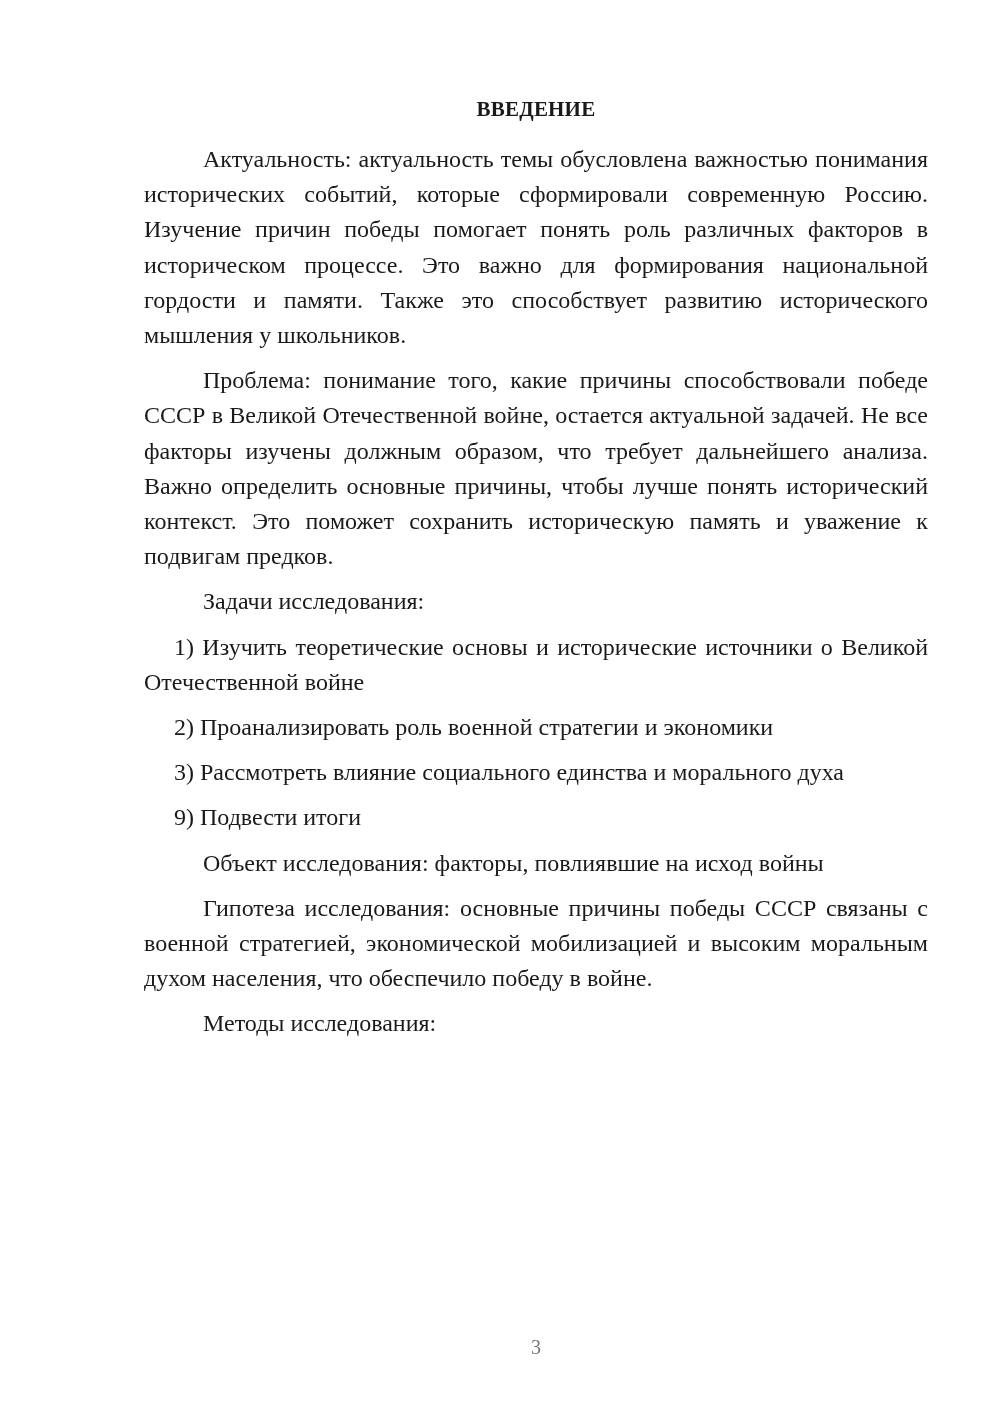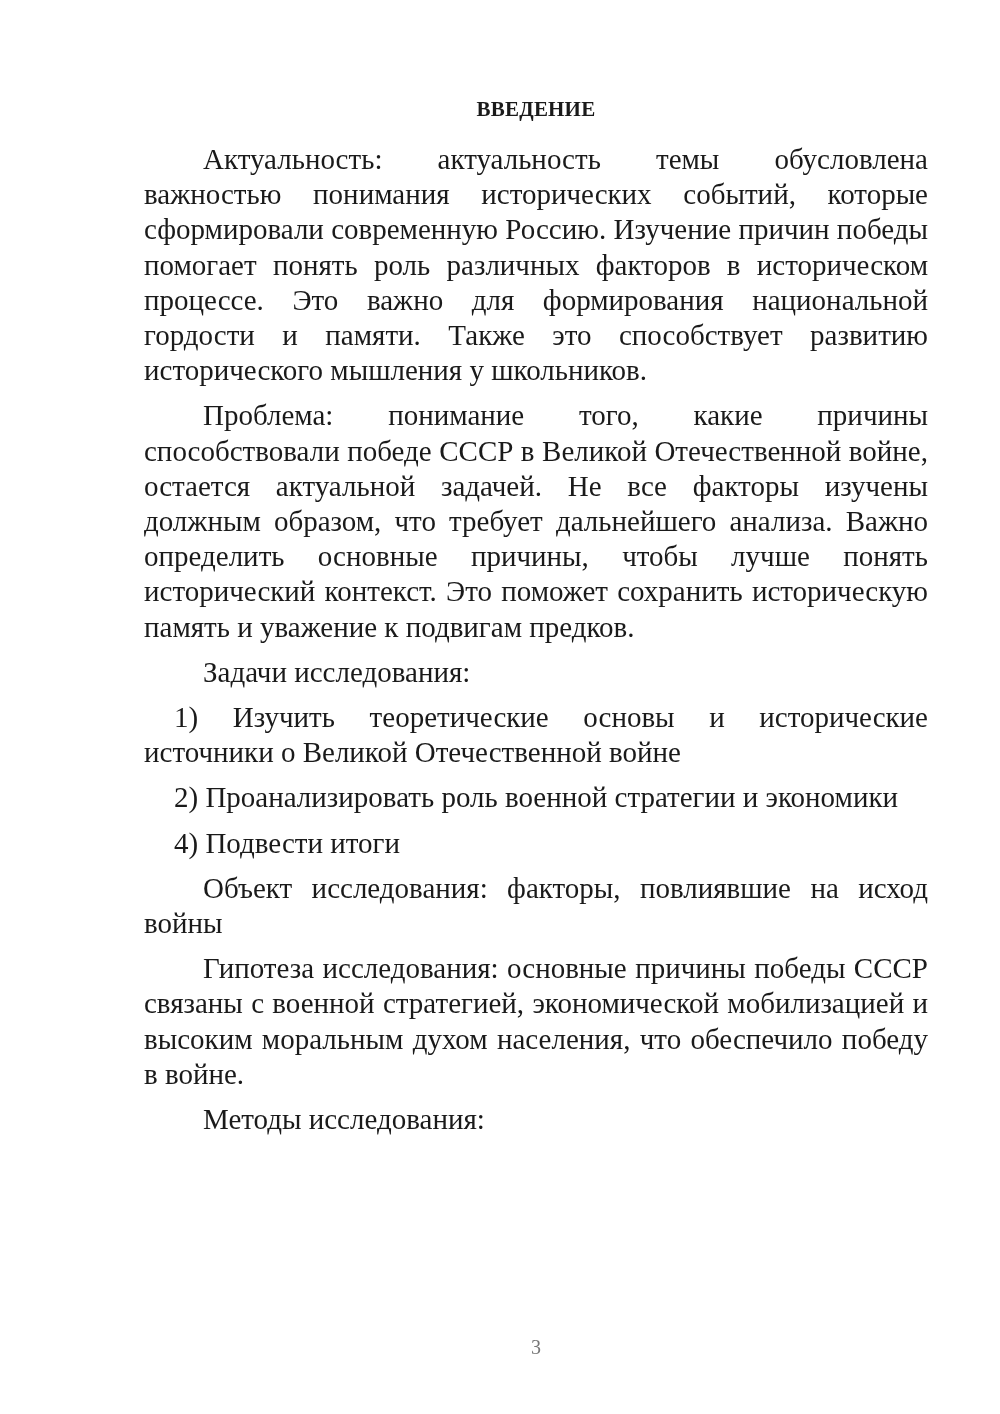--- a/index.html
+++ b/index.html
@@ -8,21 +8,21 @@
     font-family: "Liberation Serif", "DejaVu Serif", serif;
     color: #1a1a1a;
   }
   .page { position: absolute; left: 0; top: 0; width: 912px; height: 1414px; }
   .title {
     position: absolute; top: 97px; left: 0; width: 1072px; text-align: center;
     font-weight: bold; font-size: 21px; letter-spacing: 0.2px;
   }
   .body {
     position: absolute; left: 144px; top: 142px; width: 784px;
-    font-size: 29px; line-height: 35.2px;
+    font-size: 24px; line-height: 35.2px;
   }
   .para { text-align: justify; text-indent: 59px; margin: 0 0 10px 0; }
   .li { text-align: justify; margin: 0 0 10px 0; text-indent: 30px; }
   .footer {
     position: absolute; top: 1336px; left: 0; width: 1072px; text-align: center;
     font-size: 20px; color: #777777;
   }
 </style>
 </head>
 <body>
@@ -30,21 +30,22 @@
 <div class="page">
   <div class="title">ВВЕДЕНИЕ</div>
 
   <div class="body">
     <p class="para">Актуальность: актуальность темы обусловлена важностью понимания исторических событий, которые сформировали современную Россию. Изучение причин победы помогает понять роль различных факторов в историческом процессе. Это важно для формирования национальной гордости и памяти. Также это способствует развитию исторического мышления у школьников.</p>
     <p class="para">Проблема: понимание того, какие причины способствовали победе СССР в Великой Отечественной войне, остается актуальной задачей. Не все факторы изучены должным образом, что требует дальнейшего анализа. Важно определить основные причины, чтобы лучше понять исторический контекст. Это поможет сохранить историческую память и уважение к подвигам предков.</p>
     <p class="para">Задачи исследования:</p>
     <div>
       <p class="li">1) Изучить теоретические основы и исторические источники о Великой Отечественной войне</p>
       <p class="li">2) Проанализировать роль военной стратегии и экономики</p>
-      <p class="li">4) Подвести итоги</p>
+      <p class="li">3) Рассмотреть влияние социального единства и морального духа</p>
+      <p class="li">9) Подвести итоги</p>
     </div>
     <p class="para">Объект исследования: факторы, повлиявшие на исход войны</p>
     <p class="para">Гипотеза исследования: основные причины победы СССР связаны с военной стратегией, экономической мобилизацией и высоким моральным духом населения, что обеспечило победу в войне.</p>
     <p class="para">Методы исследования:</p>
   </div>
 
   <div class="footer">3</div>
 </div>
 
 </body></html>

